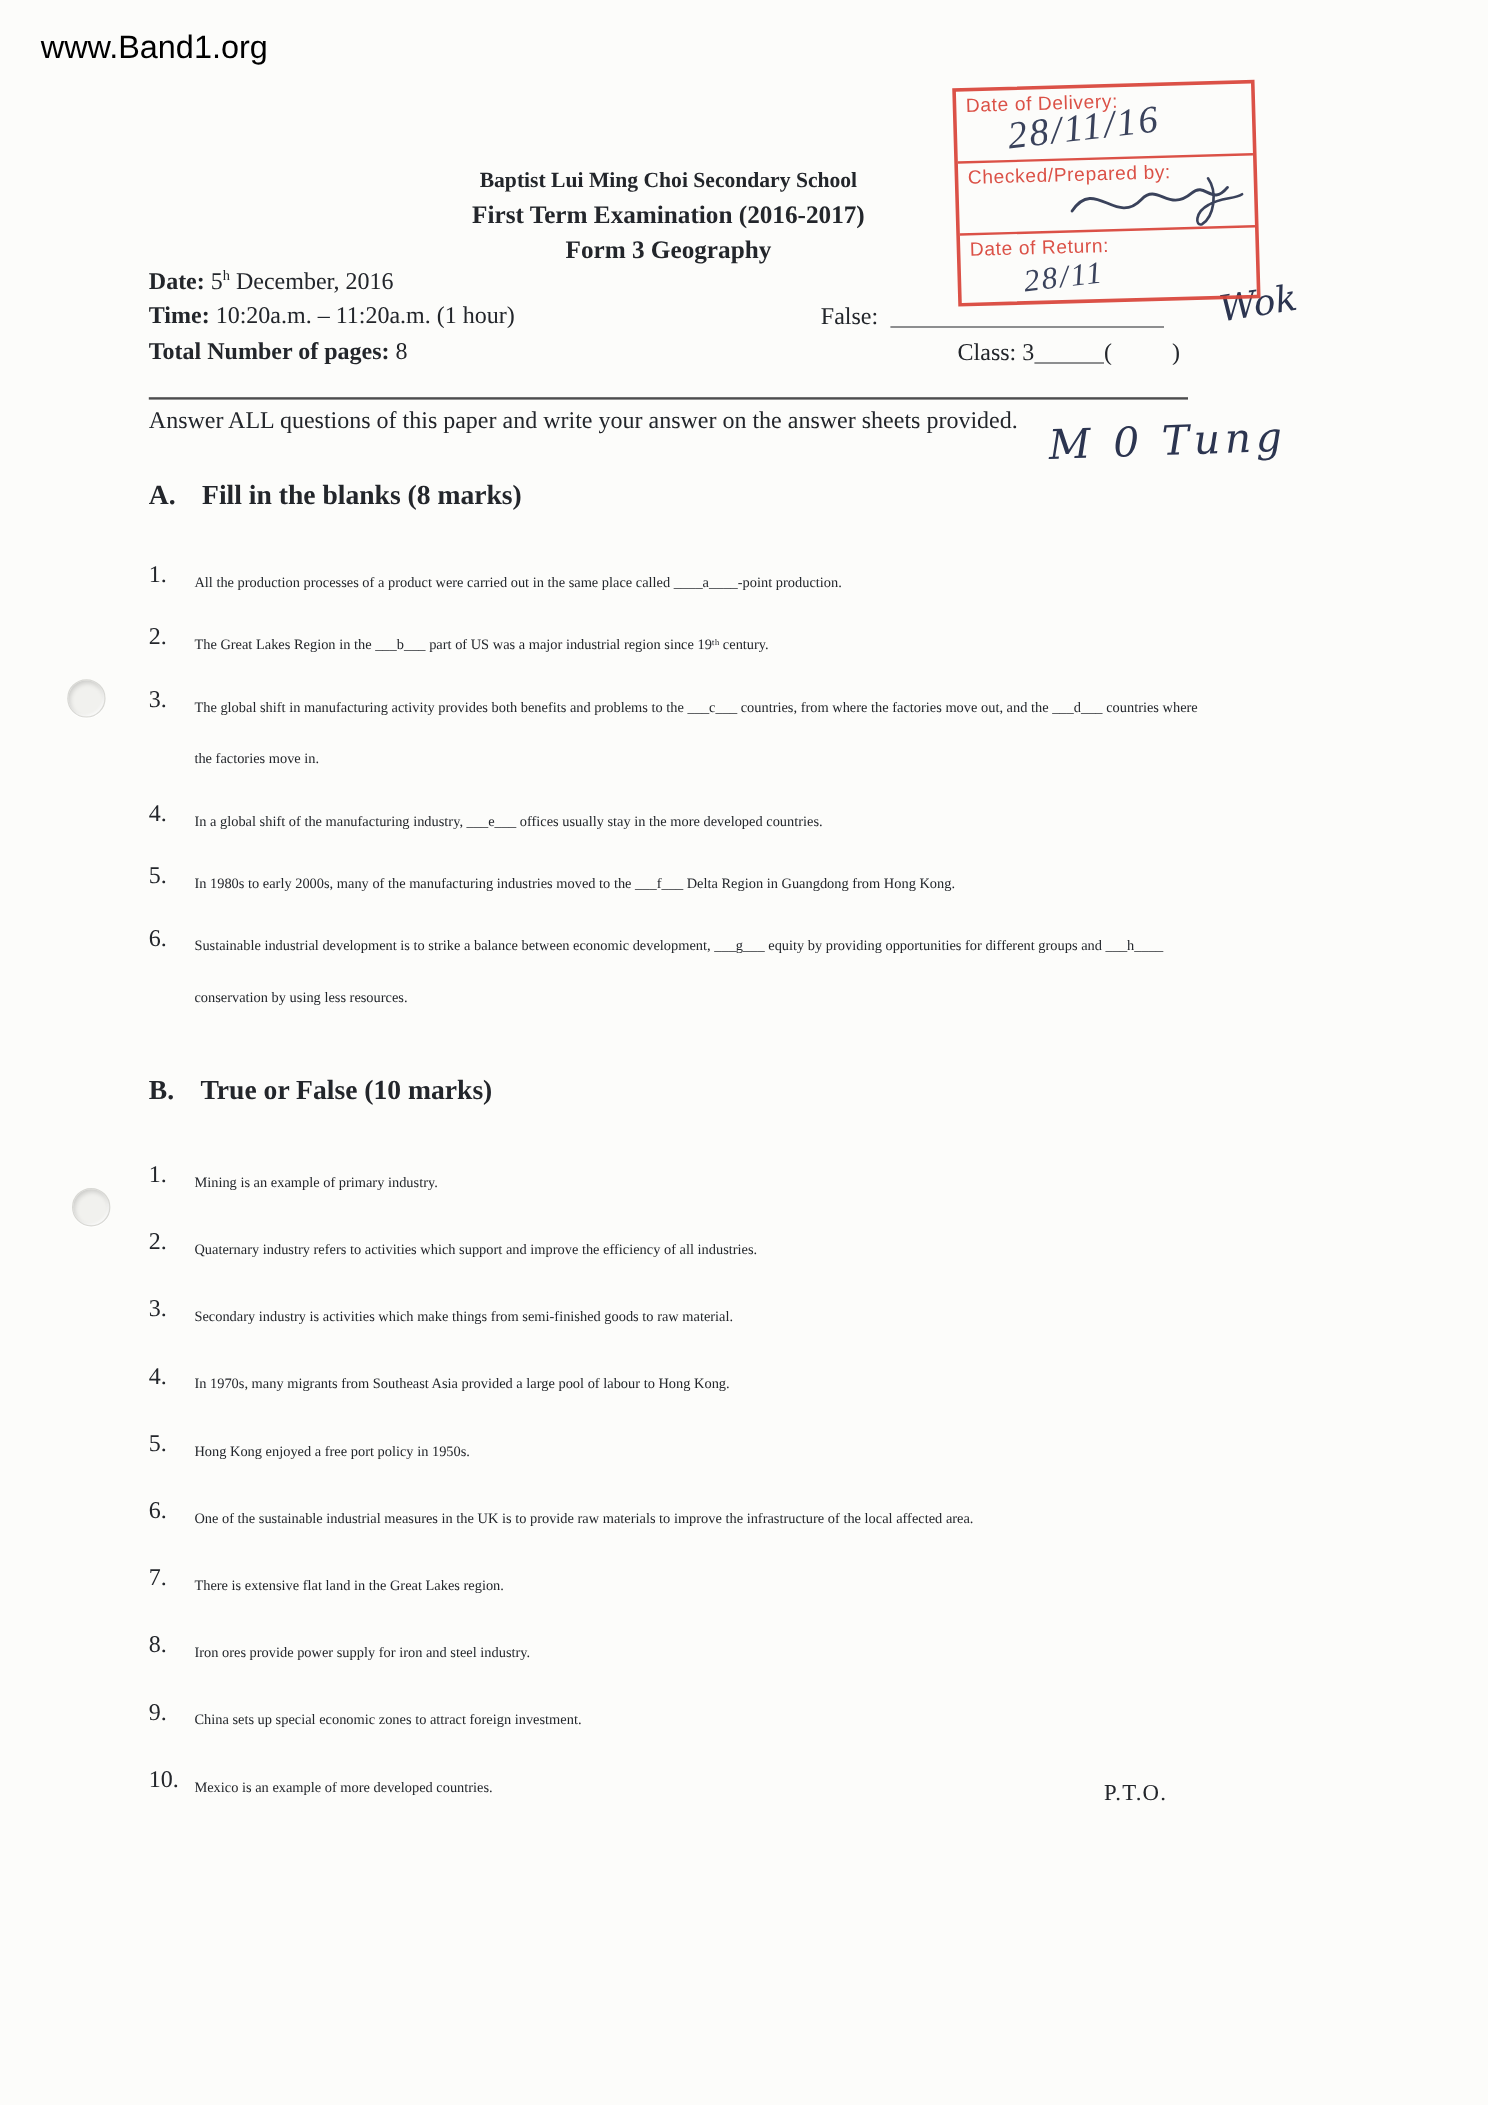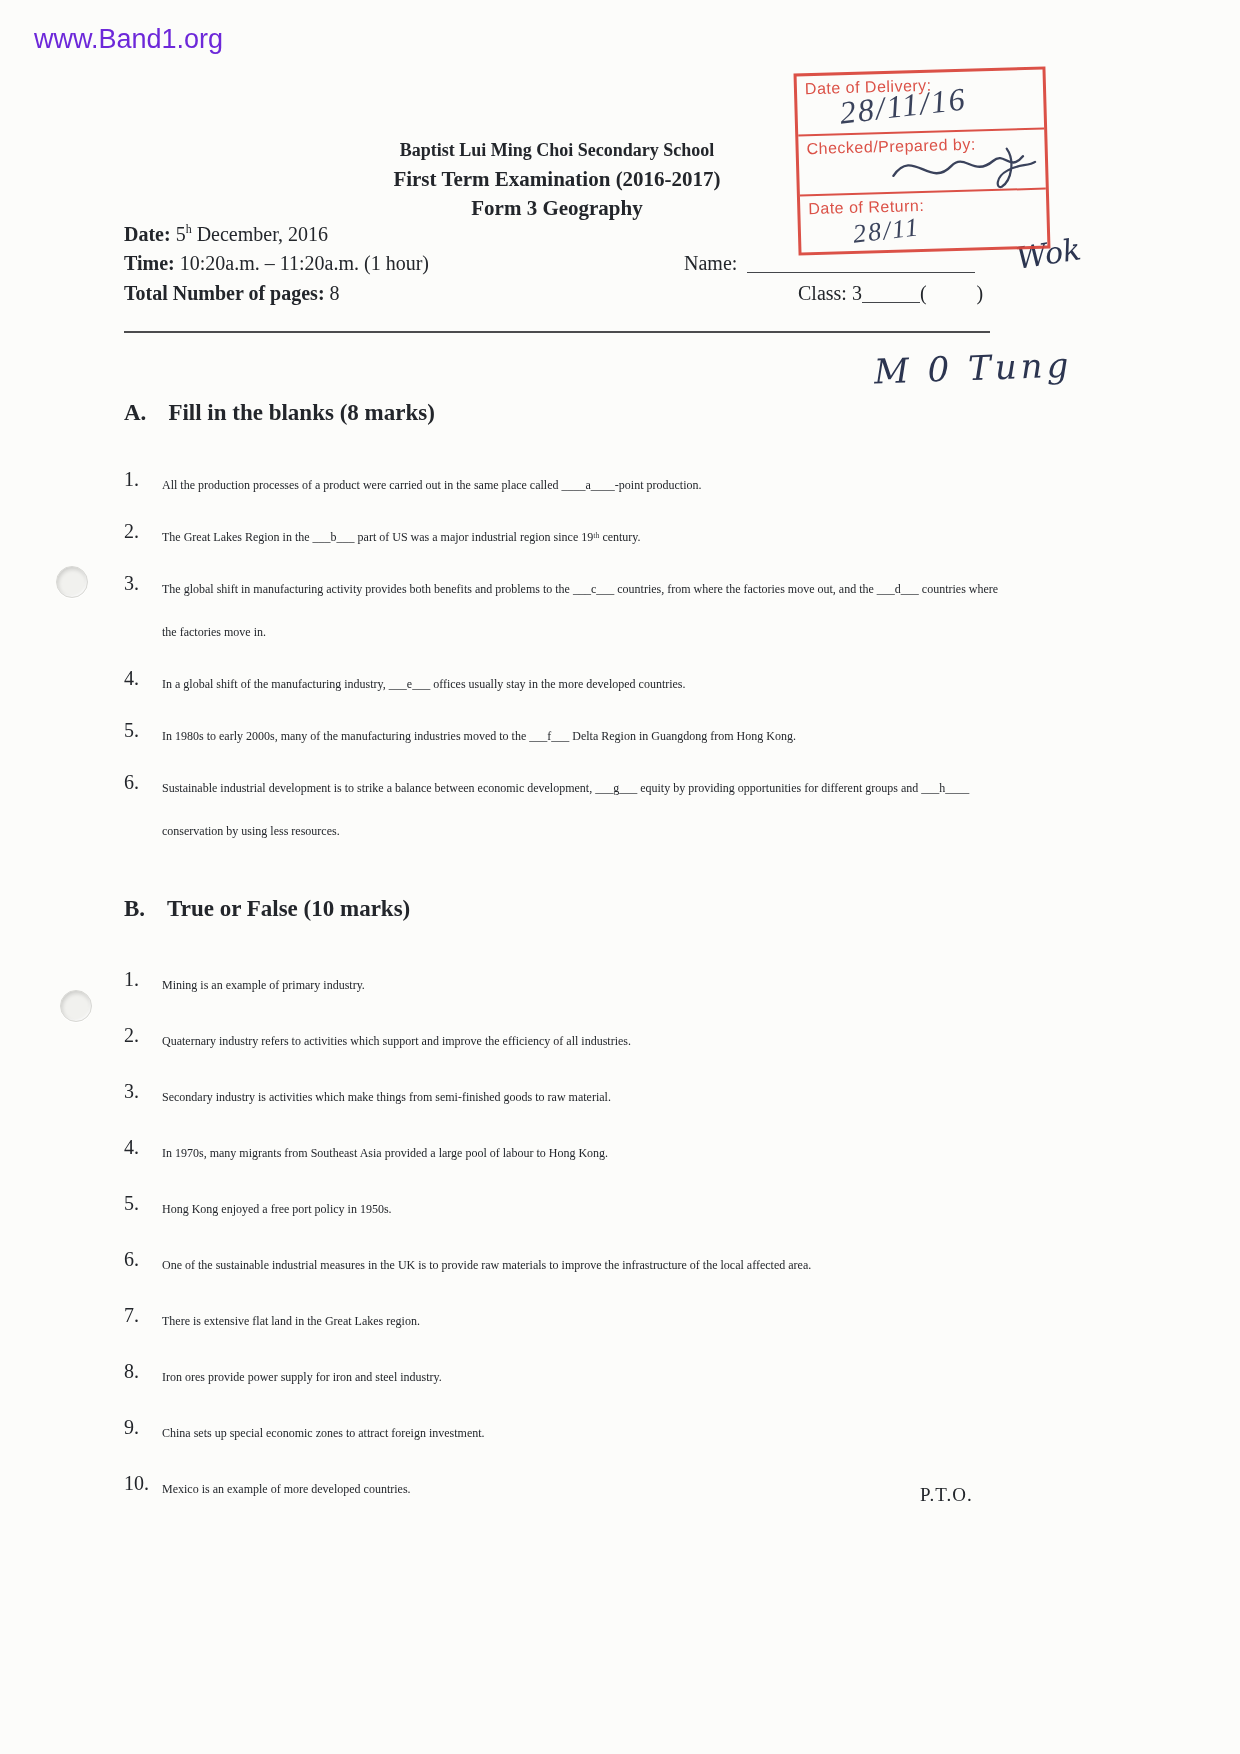--- a/index.html
+++ b/index.html
@@ -11,21 +11,21 @@
   }
   .page{
     position:relative;width:1240px;height:1754px;
     background:#fcfcfa;
     overflow:hidden;
   }
   
   .watermark{
     position:absolute;top:24px;left:34px;
     font-family:"Liberation Sans","DejaVu Sans",sans-serif;
-    font-size:27px;color:#6d28d9;font-weight:500;
+    font-size:27px;color:#000000;font-weight:500;
   }
   
   .stamp{
     position:absolute;top:70px;left:796px;width:246px;
     border:3px solid #d9453a;
     transform:rotate(-1.6deg);
     opacity:.93;
     background:rgba(255,255,255,0.0);
     z-index:5;
   }
@@ -138,32 +138,33 @@
   </div>
 
   <div class="meta">
     <div class="row row-date">
       <span class="b">Date:</span><span> 5</span><sup>h</sup><span> December, 2016</span>
     </div>
     <div class="row row-time">
       <span class="b">Time:</span><span> 10:20a.m. – 11:20a.m. (1 hour)</span>
     </div>
     <div class="name-line">
-      <span>Name:</span><span class="name-underline"></span>
+      <span>False:</span><span class="name-underline"></span>
     </div>
     <div class="row row-pages">
       <span class="b">Total Number of pages:</span><span> 8</span>
     </div>
     <div class="class-line">
       <span>Class: 3</span><span class="class-blank"></span><span class="paren">(          )</span>
     </div>
   </div>
 
   <div class="divider"></div>
 
+  <div class="instruction">Answer ALL questions of this paper and write your answer on the answer sheets provided.</div>
 
   <div class="hand hand-mo">M 0 Tung</div>
 
   <div class="section-title title-a">
     <span>A.</span>
     <span>Fill in the blanks (8 marks)</span>
   </div>
 
   <div class="qlist list-a">
 

